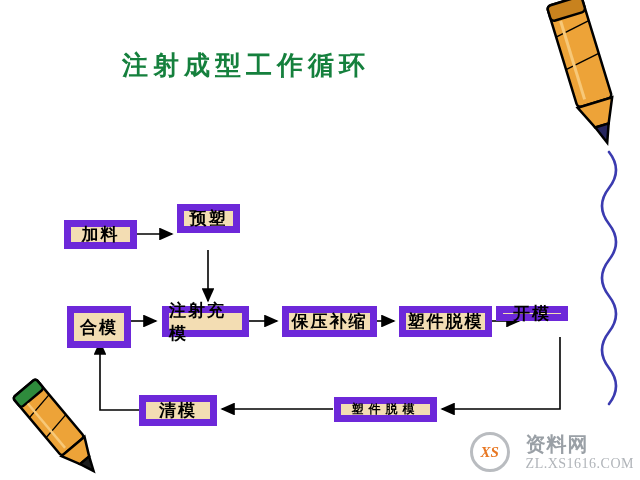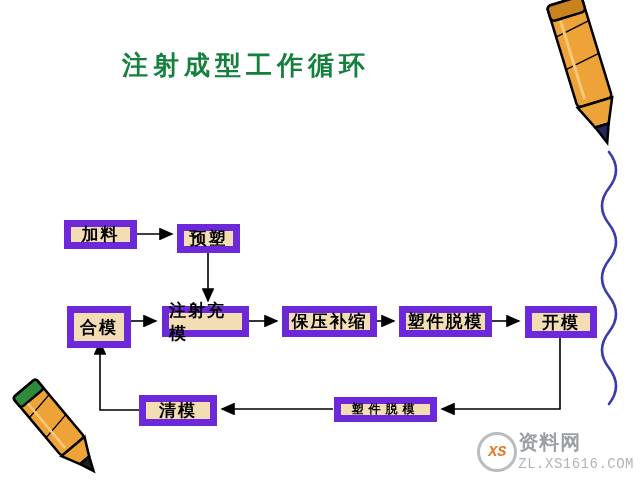--- a/index.html
+++ b/index.html
@@ -14,22 +14,22 @@
   }
   .node{
     position:absolute;box-sizing:border-box;
     background:#f3ddb3;border:7px solid #6d28d9;
     display:flex;align-items:center;justify-content:center;
     font-weight:bold;color:#000;font-size:17px;letter-spacing:2px;
   }
   .node.small{font-size:12px;letter-spacing:5px;}
   .layer{position:absolute;left:0;top:0;width:640px;height:480px;}
   .watermark{
-    position:absolute;right:6px;bottom:8px;display:flex;align-items:center;gap:1px;
-    font-family:Liberation Mono, monospace;
+    position:absolute;right:6px;bottom:8px;display:flex;align-items:center;gap:16px;
+    font-family:Liberation Serif, serif;
   }
   .wm-circle{
     width:34px;height:34px;border:3px solid #b9bcc0;border-radius:50%;
     display:flex;align-items:center;justify-content:center;
     font-style:italic;font-weight:bold;font-size:15px;color:#e87722;
   }
   .wm-text{display:flex;flex-direction:column;line-height:1;}
   .wm-name{font-size:20px;font-weight:bold;color:#9aa0a6;letter-spacing:1px;}
   .wm-url{font-size:14px;color:#b0b4b9;margin-top:3px;letter-spacing:0.5px;}
 </style>
@@ -76,26 +76,26 @@
       <line x1="-15" y1="4" x2="15" y2="-1" stroke="#000" stroke-width="1.3"></line>
       <line x1="-7" y1="-34" x2="-7" y2="24" stroke="#f7c878" stroke-width="2.5"></line>
       <path d="M-15,28 L15,28 L6,46 L-6,46 Z" fill="#eda338" stroke="#000" stroke-width="2.5"></path>
       <path d="M-6,46 L6,46 L0,60 Z" fill="#1c1c1c" stroke="#000" stroke-width="2.5"></path>
     </g>
   </svg>
 
   <h1 class="title">注射成型工作循环</h1>
 
   <div class="node" style="left:64px;top:220px;width:73px;height:29px">加料</div>
-  <div class="node" style="left:177px;top:224px;width:63px;height:29px">预塑</div>
+  <div class="node" style="left:177px;top:204px;width:63px;height:29px">预塑</div>
   <div class="node" style="left:67px;top:306px;width:64px;height:42px">合模</div>
   <div class="node" style="left:162px;top:306px;width:87px;height:31px">注射充模</div>
   <div class="node" style="left:282px;top:306px;width:95px;height:31px">保压补缩</div>
   <div class="node" style="left:399px;top:306px;width:93px;height:31px">塑件脱模</div>
-  <div class="node" style="left:525px;top:306px;width:72px;height:32px">开模</div>
+  <div class="node" style="left:496px;top:306px;width:72px;height:15px">开模</div>
   <div class="node" style="left:139px;top:395px;width:78px;height:31px">清模</div>
   <div class="node small" style="left:334px;top:397px;width:103px;height:25px">塑件脱模</div>
 
   <div class="watermark">
     <div class="wm-circle">XS</div>
     <div class="wm-text">
       <span class="wm-name">资料网</span>
       <span class="wm-url">ZL.XS1616.COM</span>
     </div>
   </div>

